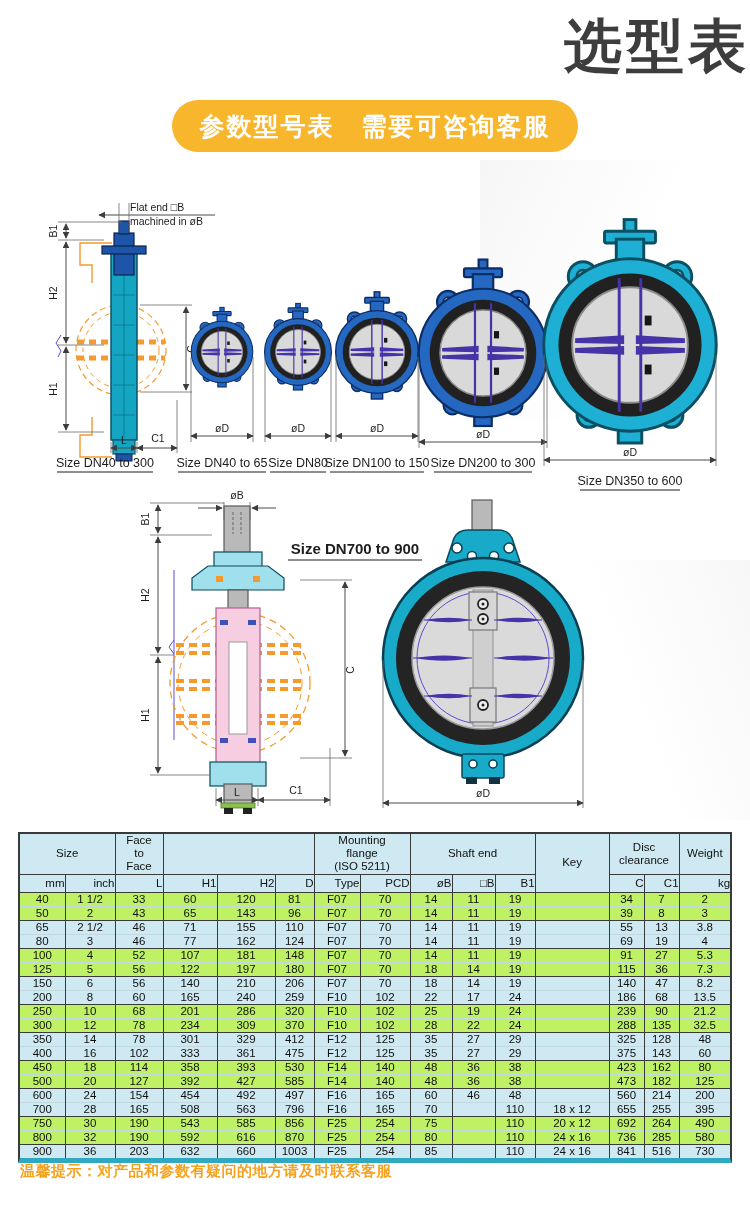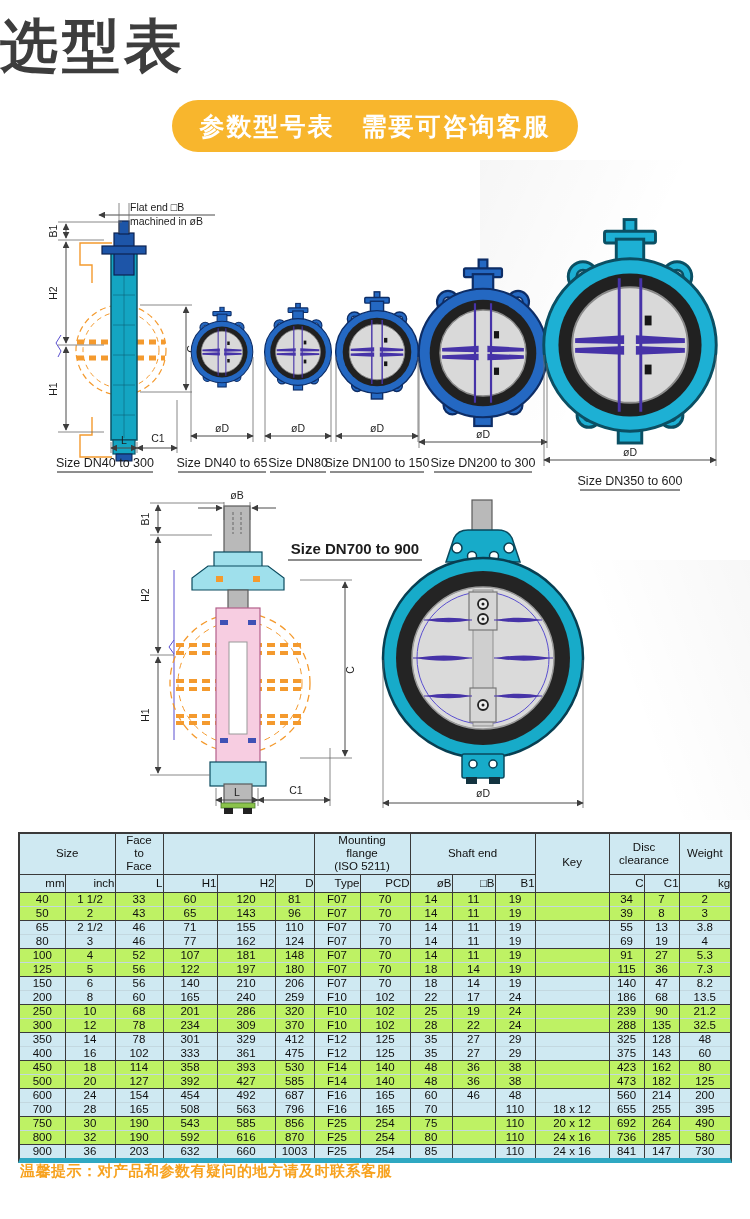--- a/index.html
+++ b/index.html
@@ -10,21 +10,21 @@
     font-family:"Liberation Sans", sans-serif;
   }
   
   .sheen { position:absolute; pointer-events:none; }
   .sheen1 { left:480px; top:160px; width:270px; height:260px;
     background:linear-gradient(115deg, rgba(0,0,0,0.035), rgba(0,0,0,0) 55%); }
   .sheen2 { left:560px; top:560px; width:190px; height:260px;
     background:linear-gradient(250deg, rgba(0,0,0,0.03), rgba(0,0,0,0) 60%); }
 
   .page-title {
-    position:absolute; top:8px; left:0; width:750px; text-align:left;
+    position:absolute; top:8px; left:0; width:750px; text-align:right;
     font-size:58px; font-weight:900; color:#3d3d3d; letter-spacing:4px;
   }
   .banner {
     position:absolute; top:100px; left:172px; width:406px; height:52px;
     background:#F8B62D; border-radius:26px;
     display:flex; align-items:center; justify-content:center;
     color:#fff; font-size:25px; font-weight:700; letter-spacing:2px;
   }
 
   svg text { font-family:"Liberation Sans", sans-serif; fill:#1d1d1d; }
@@ -618,21 +618,21 @@
             <td>473</td>
             <td>182</td>
             <td>125</td>
           </tr>
           <tr class="shaded group-start">
             <td>600</td>
             <td>24</td>
             <td>154</td>
             <td>454</td>
             <td>492</td>
-            <td>687</td>
+            <td>497</td>
             <td>F16</td>
             <td>165</td>
             <td>60</td>
             <td>46</td>
             <td>48</td>
             <td></td>
             <td>560</td>
             <td>214</td>
             <td>200</td>
           </tr>
@@ -694,21 +694,21 @@
             <td>632</td>
             <td>660</td>
             <td>1003</td>
             <td>F25</td>
             <td>254</td>
             <td>85</td>
             <td></td>
             <td>110</td>
             <td>24 x 16</td>
             <td>841</td>
-            <td>147</td>
+            <td>516</td>
             <td>730</td>
           </tr>
         </tbody>
     </table>
   </div>
 
   <div class="footer-note">温馨提示：对产品和参数有疑问的地方请及时联系客服</div>
 </div>
 
 </body></html>

